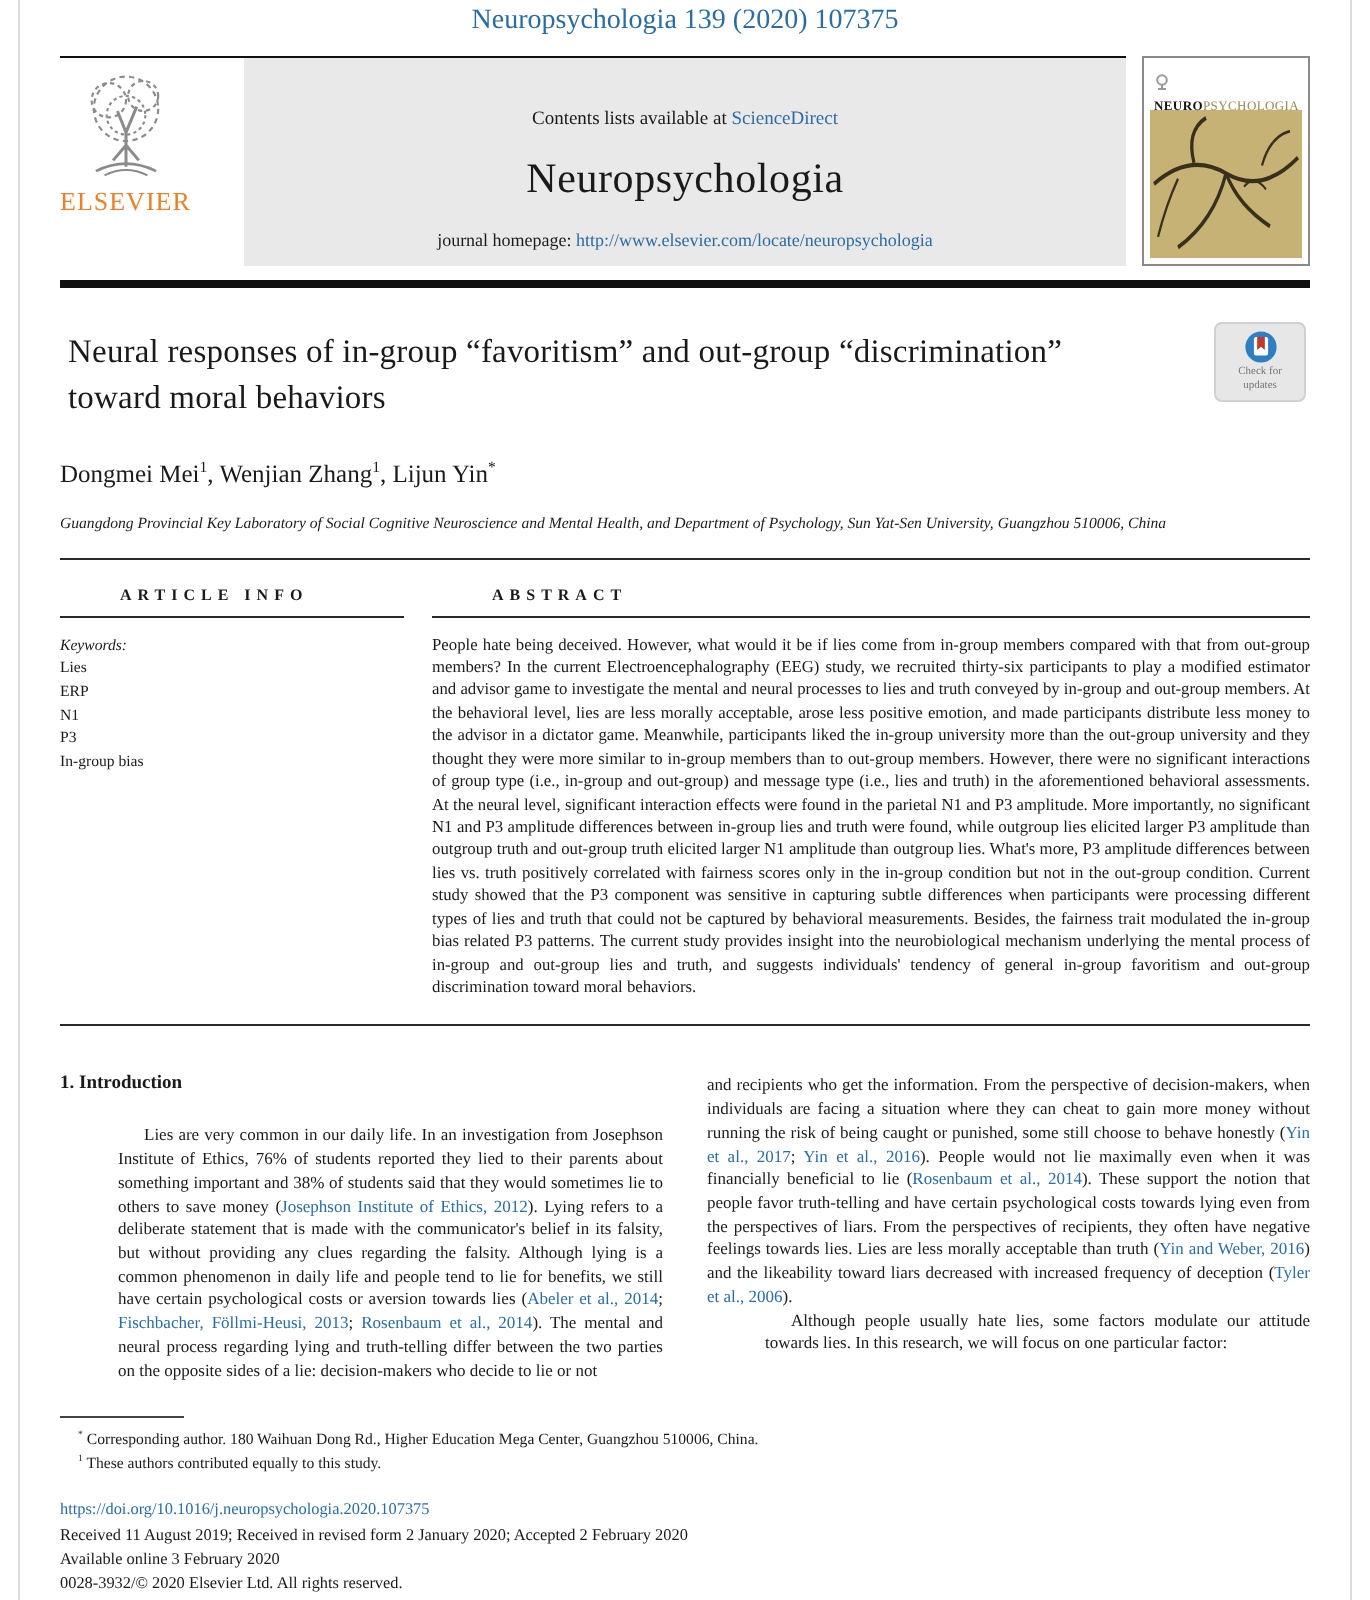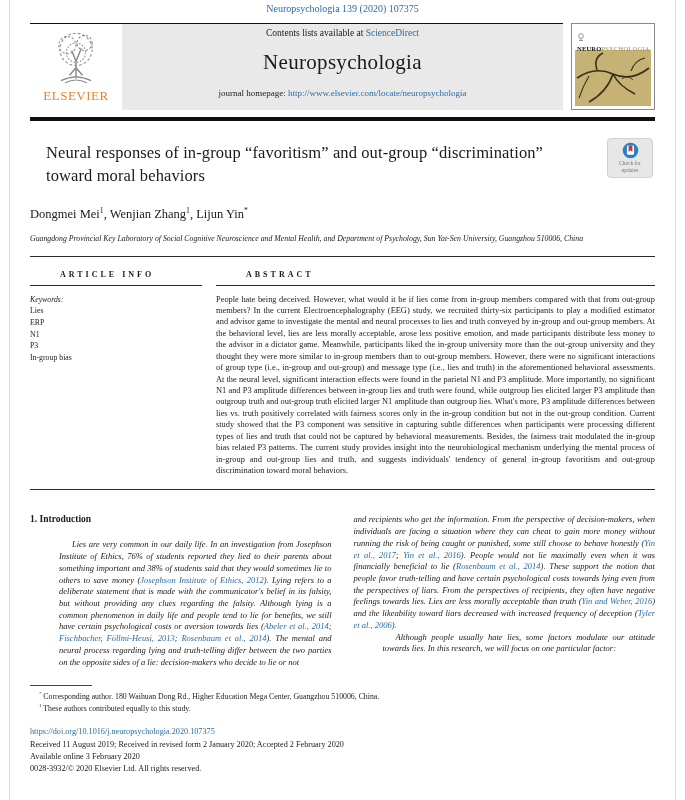--- a/index.html
+++ b/index.html
@@ -5,44 +5,44 @@
   * { box-sizing: border-box; }
   html,body { margin:0; padding:0; background:#ffffff; }
   body { font-family:"Liberation Serif", serif; color:#1a1a1a; }
   .page { width:685px; height:800px; overflow:hidden; background:#fff; position:relative; }
   .sheet { height:100%; margin:0 9px; border-left:1px solid #dcdcdc; border-right:1px solid #dcdcdc; padding:0 20px; }
 
   .seg-link { color:#2b6ca3; }
   .seg-italic { font-style:italic; }
   .seg-sup { font-size:62%; vertical-align:super; line-height:0; }
 
-  .top-ref { text-align:center; font-size:10px; color:#2b6ca3; padding-top:3px; }
+  .top-ref { text-align:center; font-size:14px; color:#2b6ca3; padding-top:3px; }
 
   .masthead { display:flex; margin-top:9px; align-items:stretch; }
   .mast-left { flex:1; border-top:1.5px solid #111; display:flex; }
-  .elsevier { width:92px; background:#fff; display:flex; flex-direction:column; align-items:center; padding-top:5px; }
+  .elsevier { width:92px; background:#fff; display:flex; flex-direction:column; align-items:flex-start; padding-top:5px; }
   .elsevier svg { display:block; }
   .elsevier-name { font-size:13px; color:#e8822a; letter-spacing:0.5px; margin-top:1px; font-family:"Liberation Serif", serif; }
-  .graybox { flex:1; background:#e9e9e9; text-align:center; padding:4px 8px 8px; }
+  .graybox { flex:1; background:#e9e9e9; text-align:center; padding:26px 8px 8px; }
   .contents-line { font-size:9.5px; }
   .journal-name { font-size:21px; margin:12px 0 13px; letter-spacing:0.3px; }
   .homepage-line { font-size:9px; }
   .cover { width:84px; margin-left:8px; border:1px solid #8a8a8a; background:#fff; padding:3px; display:flex; flex-direction:column; }
   .cover-top { height:23px; position:relative; padding-left:2px; }
   .cover-logo { display:block; }
   .cover-title { font-size:6.5px; letter-spacing:0.2px; white-space:nowrap; }
   .cover-title .neuro { font-weight:bold; color:#151515; }
   .cover-title .psych { color:#9a8a55; }
   .cover-img { flex:1; }
   .cover-img svg { display:block; width:100%; height:100%; }
 
   .thick-rule { height:4px; background:#101010; margin-top:7px; }
 
   .title-block { position:relative; margin-top:21px; padding-right:84px; }
-  .paper-title { font-size:16.5px; font-weight:normal; margin:16px; line-height:1.38; letter-spacing:0.1px; }
+  .paper-title { font-size:16.5px; font-weight:normal; margin:4px; line-height:1.38; letter-spacing:0.1px; }
   .check-badge { position:absolute; right:2px; top:-4px; width:46px; height:40px; background:#e7e7e7; border:1px solid #d0d0d0; border-radius:4px; display:flex; flex-direction:column; align-items:center; justify-content:center; cursor:pointer; }
   .check-badge svg { display:block; }
   .check-badge-label { font-size:5.5px; color:#777; text-align:center; line-height:1.25; margin-top:1px; }
 
   .authors { margin-top:19px; font-size:12.5px; }
   .affiliation { margin-top:11px; font-size:7.8px; font-style:italic; line-height:1.55; width:94%; }
 
   .rule-full { border:none; border-top:1px solid #2a2a2a; margin:0; }
   .rule-1 { margin-top:11px; }
   .rule-2 { margin-top:13px; }
@@ -53,21 +53,21 @@
   .sec-header { font-size:8px; font-weight:bold; letter-spacing:3px;margin-left:30px; }
   .sec-rule { border:none; border-top:1px solid #2a2a2a; margin:6px 0 8px; }
   .kw-label { font-size:7.8px; font-style:italic; line-height:1.5; }
   .kw-item { font-size:7.8px; line-height:1.5; }
   .abstract-text { font-size:8.4px; line-height:1.36; text-align:justify; }
 
   .intro { display:flex; margin-top:24px; }
   .col { flex:1; }
   .col + .col { margin-left:22px; }
   .intro h2 { font-size:9.5px; margin:0 0 15px; font-weight:bold; }
-  .body-p { font-size:8.5px; line-height:1.38; text-align:justify; margin:0;font-style:italic; }
+  .body-p { font-size:8.5px; line-height:1.38; text-align:justify; margin:0; }
   .indent { text-indent:13px;margin-left:29px; }
 
   .footnotes { margin-top:17px; }
   .fn-rule { width:62px; border:none; border-top:1px solid #444; margin:0 0 5px; }
   .fn { font-size:7.8px; line-height:1.55; padding-left:9px; }
 
   .pub-footer { margin-top:11px; font-size:8.2px; line-height:1.5; }
   .doi { color:#2b6ca3; }
 </style>
 </head>

